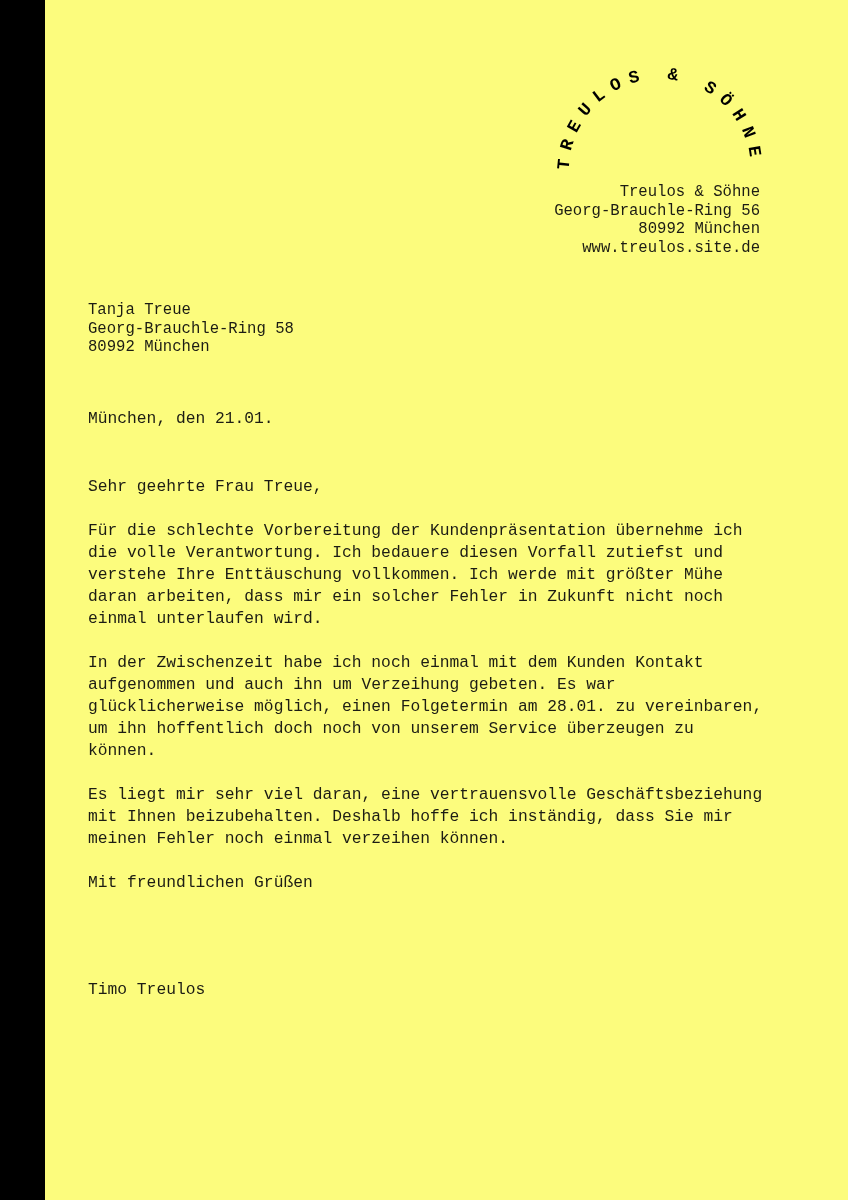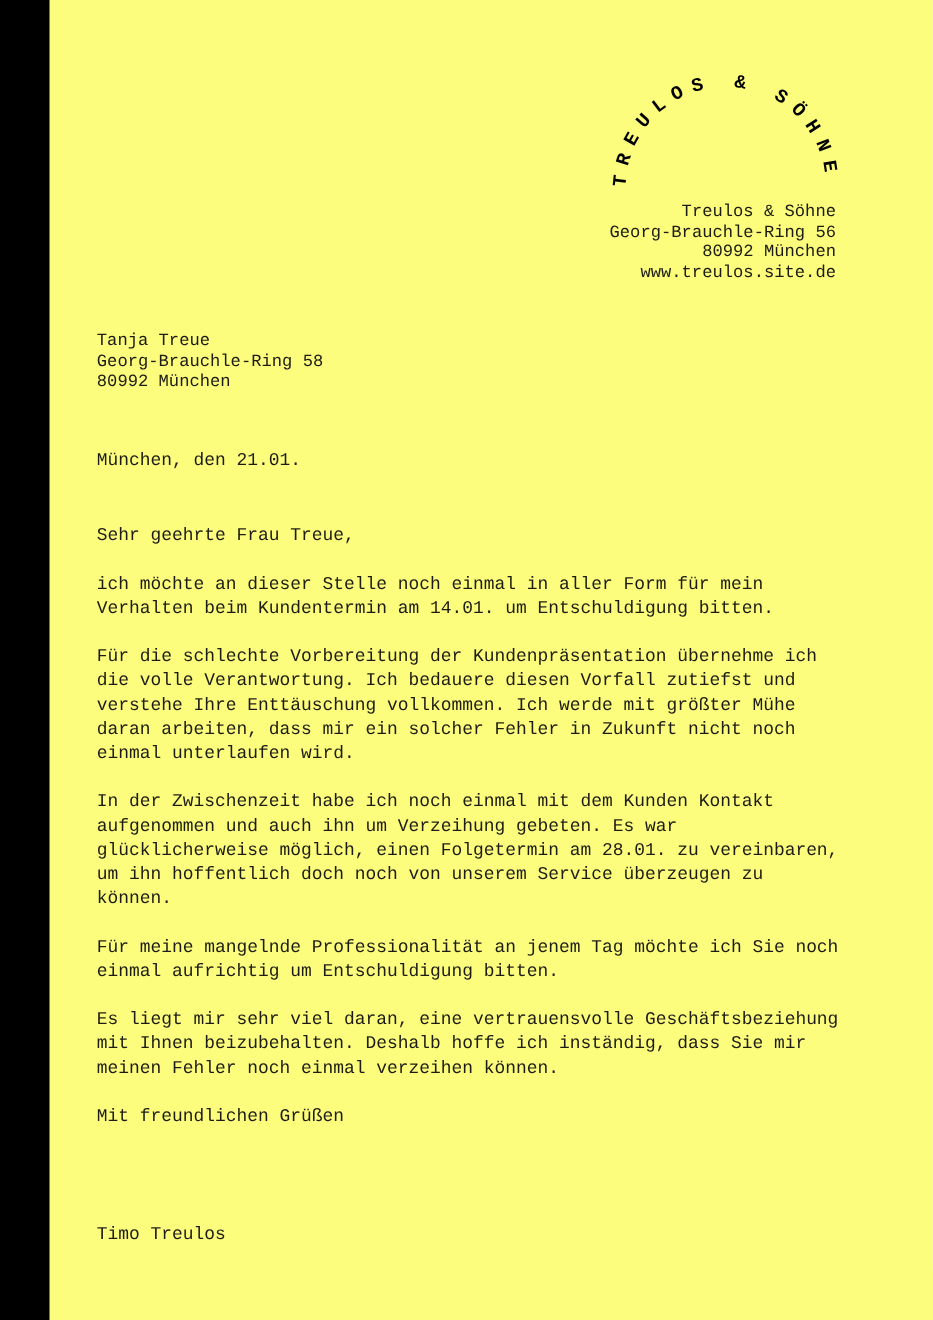--- a/index.html
+++ b/index.html
@@ -93,34 +93,30 @@
 www.treulos.site.de</div>
 
   <div class="recipient-block">Tanja Treue
 Georg-Brauchle-Ring 58
 80992 München</div>
 
   <div class="dateline">München, den 21.01.</div>
 
   <div class="letter-main">
     <div class="salutation">Sehr geehrte Frau Treue,</div>
-    <div class="para">ich möchte an dieser Stelle noch einmal in aller Form für mein
-Verhalten beim Kundentermin am 14.01. um Entschuldigung bitten.</div>
     <div class="para">Für die schlechte Vorbereitung der Kundenpräsentation übernehme ich
 die volle Verantwortung. Ich bedauere diesen Vorfall zutiefst und
 verstehe Ihre Enttäuschung vollkommen. Ich werde mit größter Mühe
 daran arbeiten, dass mir ein solcher Fehler in Zukunft nicht noch
 einmal unterlaufen wird.</div>
     <div class="para">In der Zwischenzeit habe ich noch einmal mit dem Kunden Kontakt
 aufgenommen und auch ihn um Verzeihung gebeten. Es war
 glücklicherweise möglich, einen Folgetermin am 28.01. zu vereinbaren,
 um ihn hoffentlich doch noch von unserem Service überzeugen zu
 können.</div>
-    <div class="para">Für meine mangelnde Professionalität an jenem Tag möchte ich Sie noch
-einmal aufrichtig um Entschuldigung bitten.</div>
     <div class="para">Es liegt mir sehr viel daran, eine vertrauensvolle Geschäftsbeziehung
 mit Ihnen beizubehalten. Deshalb hoffe ich inständig, dass Sie mir
 meinen Fehler noch einmal verzeihen können.</div>
     <div class="para closing">Mit freundlichen Grüßen</div>
     <div class="para signature">Timo Treulos</div>
   </div>
 
 </div>
 
 </body></html>

